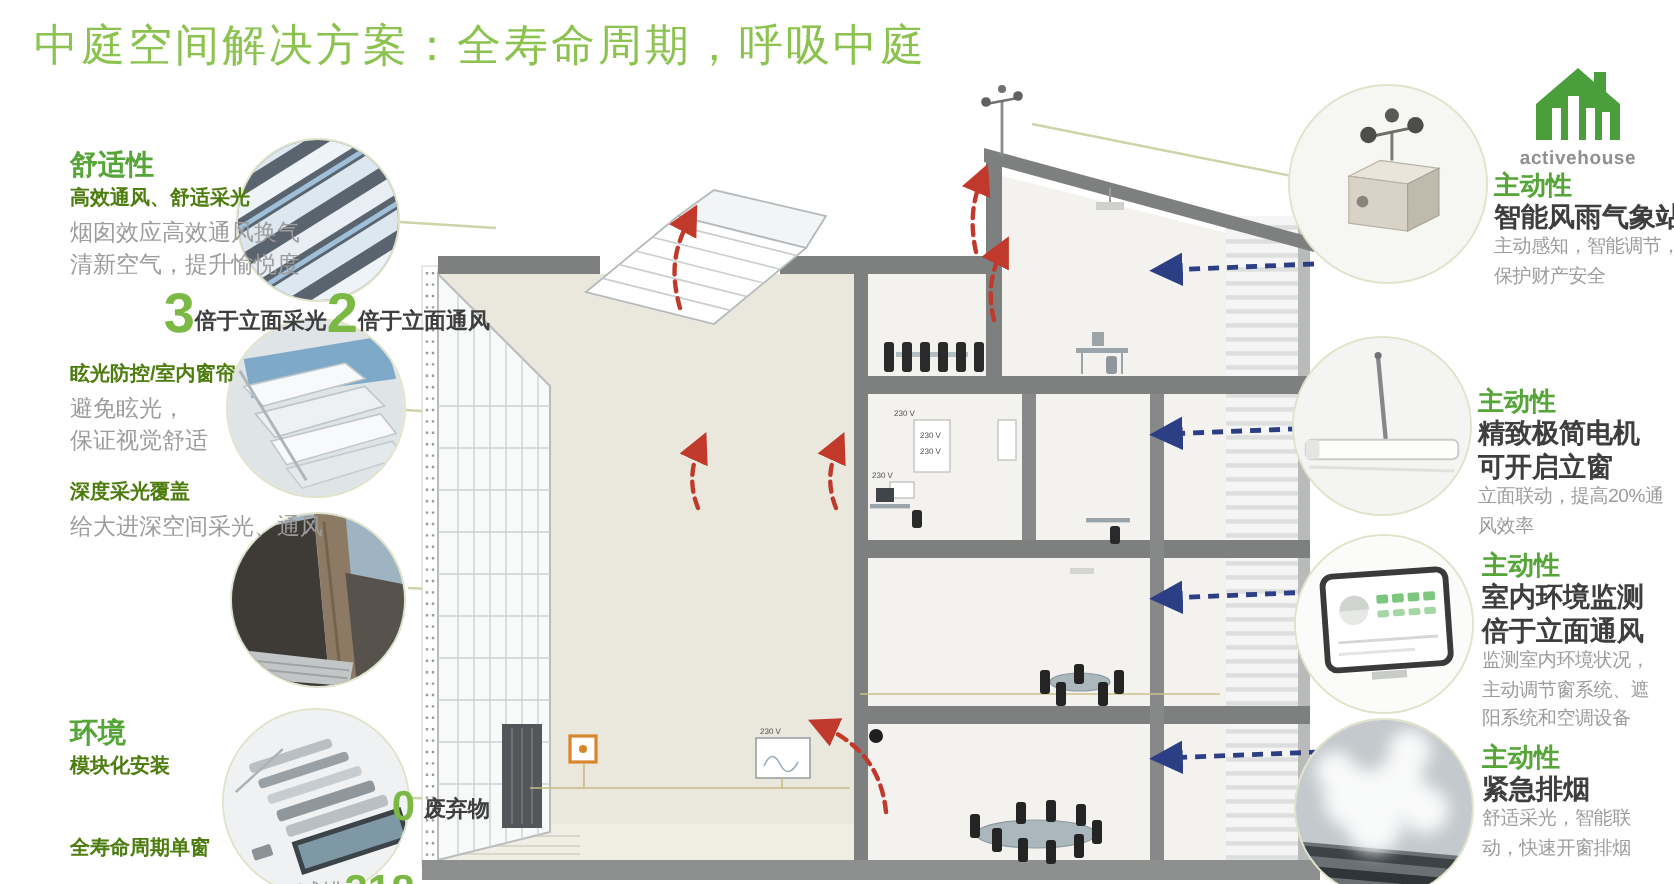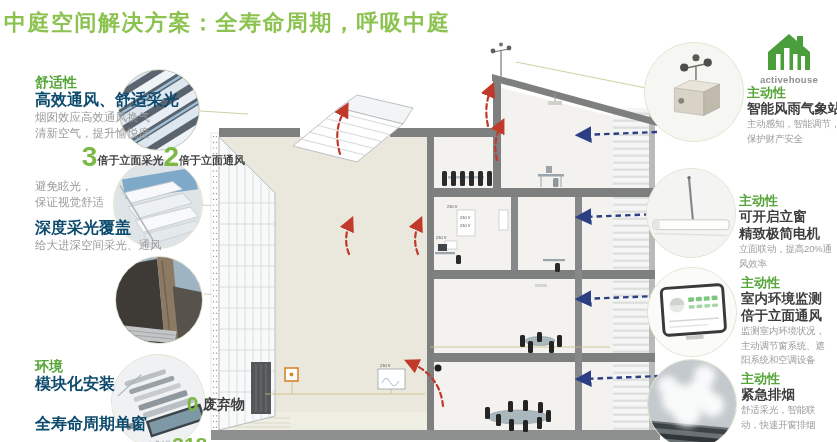--- a/index.html
+++ b/index.html
@@ -1,29 +1,29 @@
 <!DOCTYPE html>
 <html><head>
 <meta charset="utf-8">
 <style>
   html,body{margin:0;padding:0;background:#fff;}
   .page{position:relative;width:837px;height:442px;background:#fff;overflow:hidden;
         font-family:"Liberation Sans","DejaVu Sans",sans-serif;}
-  .title{position:absolute;left:4px;top:8px;font-size:22px;font-weight:bold;
+  .title{position:absolute;left:17px;top:8px;font-size:22px;font-weight:normal;
          color:#8cc350;letter-spacing:1.5px;z-index:5;white-space:nowrap;}
   svg{display:block;}
   .leaders{position:absolute;left:0;top:0;z-index:1;}
   .building{position:absolute;left:205px;top:38px;z-index:1;}
   .circ{position:absolute;border-radius:50%;overflow:hidden;z-index:2;
         border:1px solid #dfe3c9;box-sizing:border-box;background:#f4f5f3;}
   .circ svg{width:100%;height:100%;}
   .lb{position:absolute;left:14px;z-index:4;width:210px;margin-left:21px;}
   .rb{position:absolute;z-index:4;}
   .cat{color:#55a538;font-weight:bold;font-size:14px;line-height:16px;}
-  .h{color:#0c4a6e;font-weight:bold;font-size:16px;line-height:19px;white-space:nowrap;}
+  .h{color:#4d7c0f;font-weight:bold;font-size:10px;line-height:19px;white-space:nowrap;}
   .body{color:#9c9c9c;font-size:11.5px;line-height:16px;white-space:nowrap;}
   .mrow{white-space:nowrap;line-height:30px;margin-top:1px;text-align:right;}
   .big28{color:#7cb944;font-weight:bold;font-size:28px;vertical-align:-2px;}
   .big24{color:#7cb944;font-weight:bold;font-size:24px;vertical-align:-2px;}
   .big22{color:#7cb944;font-weight:bold;font-size:21px;vertical-align:-2px;}
   .mlabel{color:#3e3e3e;font-weight:bold;font-size:11px;}
   .gpre{color:#9c9c9c;font-size:11.5px;}
   .rcat{color:#55a538;font-weight:bold;font-size:13px;line-height:15px;}
   .rh{color:#3e3e3e;font-weight:bold;font-size:13.5px;line-height:17px;white-space:nowrap;}
   .rbody{color:#9c9c9c;font-size:9.5px;line-height:14.5px;letter-spacing:-0.2px;white-space:nowrap;}
@@ -389,50 +389,51 @@
     <div class="cat">舒适性</div>
     <div class="h">高效通风、舒适采光</div>
     <div class="body">烟囱效应高效通风换气</div>
     <div class="body">清新空气，提升愉悦度</div>
     <div class="mrow">
       <span class="big28">3</span><span class="mlabel">倍于立面采光</span><span class="big28">2</span><span class="mlabel">倍于立面通风</span>
     </div>
   </div>
 
   <div class="lb" style="top:178px">
+    <div class="h">眩光防控/室内窗帘</div>
     <div class="body">避免眩光，</div>
     <div class="body">保证视觉舒适</div>
     <div class="h" style="margin-top:8px">深度采光覆盖</div>
     <div class="body">给大进深空间采光、通风</div>
   </div>
 
 
   <div class="lb" style="top:358px">
     <div class="cat">环境</div>
     <div class="h">模块化安装</div>
     <div class="mrow" style="line-height:20px">
-      <span class="big22">0</span>&nbsp;<span class="mlabel" style="font-size:14px">废弃物</span>
+      <span class="big22">0</span>&nbsp;<span class="mlabel" style="font-size:11px">废弃物</span>
     </div>
     <div class="h">全寿命周期单窗</div>
     <div class="mrow" style="line-height:22px">
       <span class="gpre">减排</span><span class="big22">318</span><span class="gpre">KgCO2</span>
     </div>
   </div>
 
   <div class="rb" style="left:747px;top:85px">
     <div class="rcat">主动性</div>
     <div class="rh">智能风雨气象站</div>
     <div class="rbody">主动感知，智能调节，</div>
     <div class="rbody">保护财产安全</div>
   </div>
 
   <div class="rb" style="left:739px;top:193px">
     <div class="rcat">主动性</div>
+    <div class="rh">精致极简电机</div>
     <div class="rh">可开启立窗</div>
-    <div class="rh">精致极简电机</div>
     <div class="rbody">立面联动，提高20%通</div>
     <div class="rbody">风效率</div>
   </div>
 
   <div class="rb" style="left:741px;top:275px">
     <div class="rcat">主动性</div>
     <div class="rh">室内环境监测</div>
     <div class="rh">倍于立面通风</div>
     <div class="rbody">监测室内环境状况，</div>
     <div class="rbody">主动调节窗系统、遮</div>

